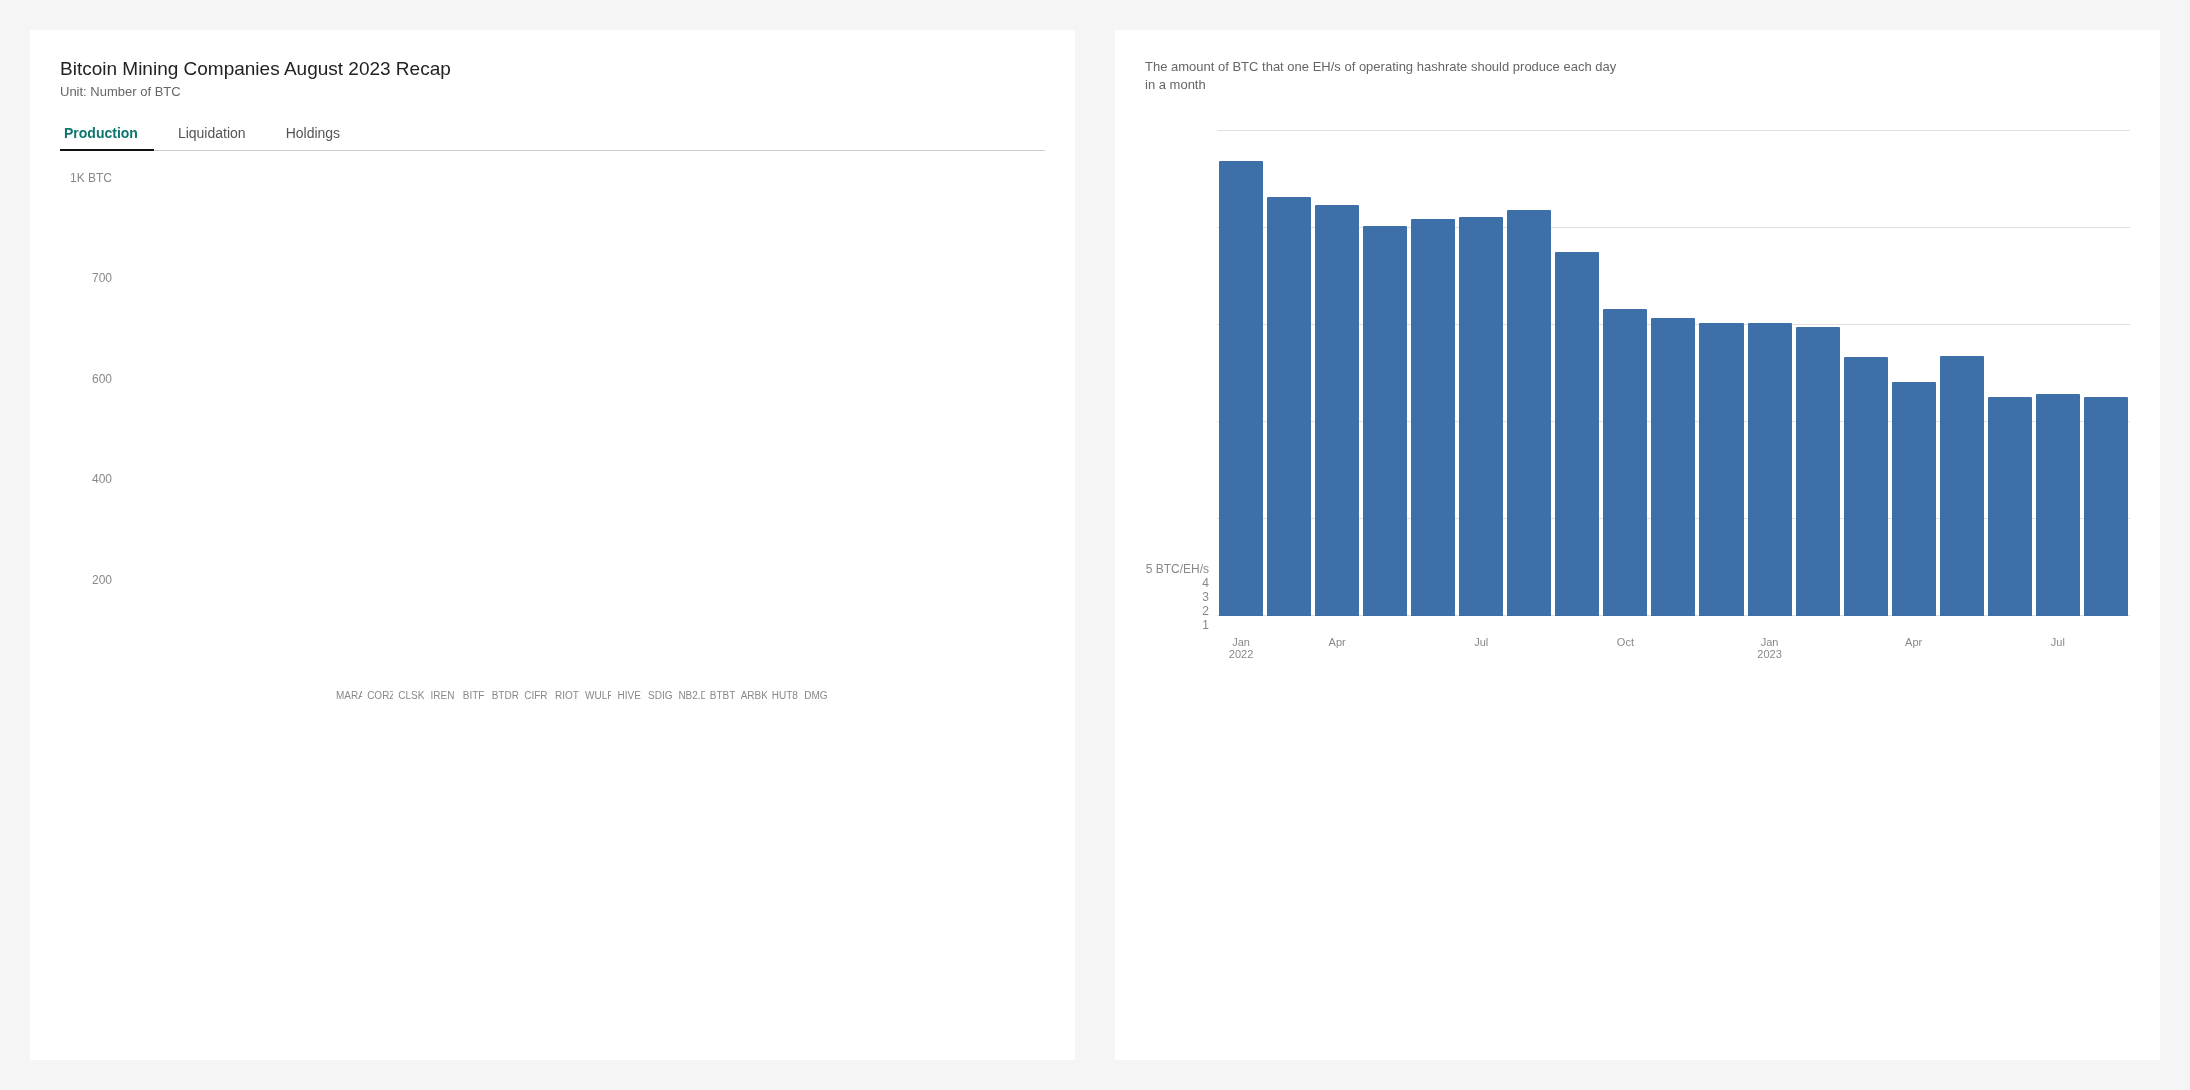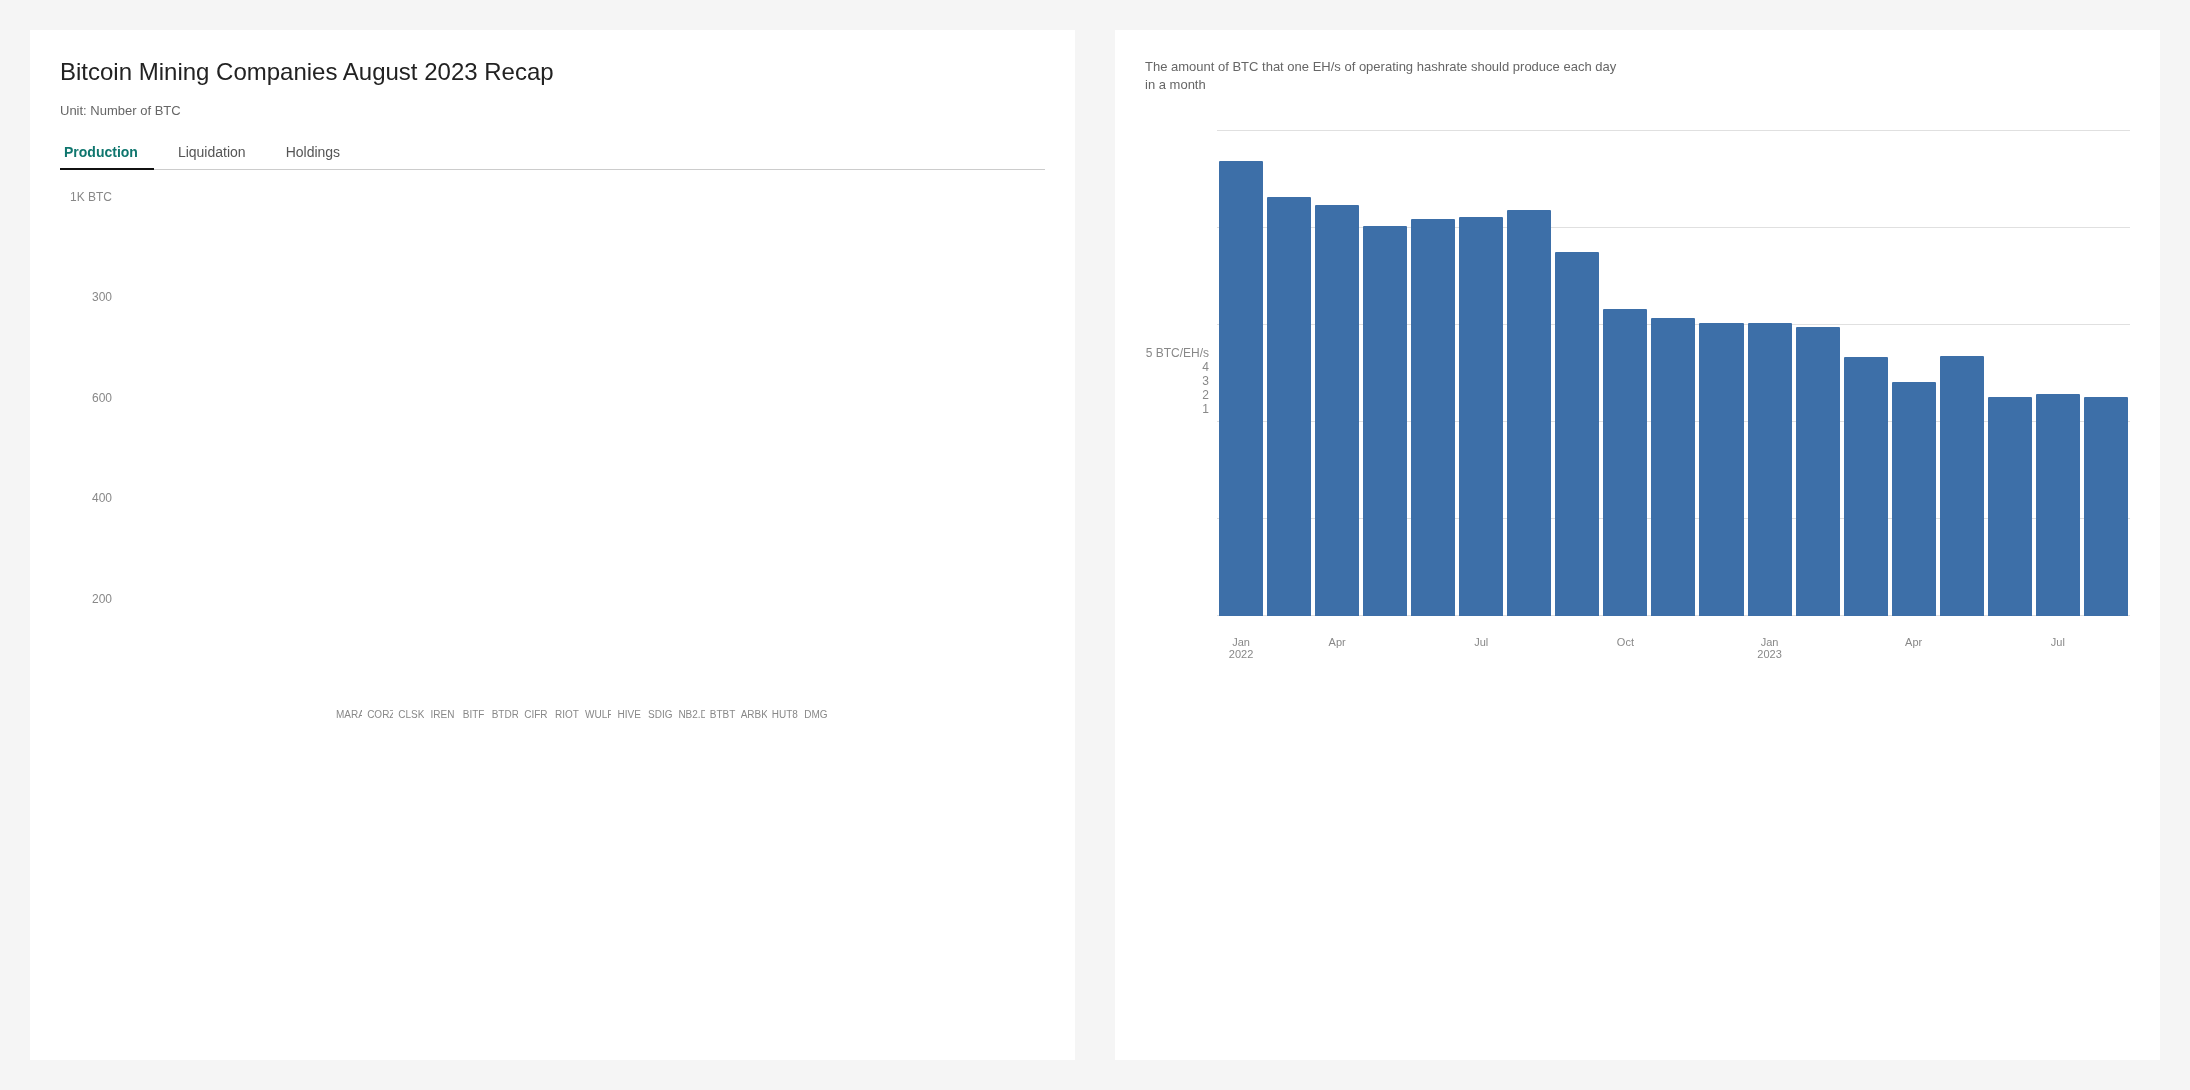--- a/index.html
+++ b/index.html
@@ -12,24 +12,24 @@
       padding: 30px;
       gap: 40px;
       min-height: 100vh;
     }
     .panel {
       background: #fff;
       padding: 28px 30px;
       flex: 1;
     }
     .panel-title {
-      font-size: 24px;
+      font-size: 19px;
       font-weight: 400;
       color: #222;
-      margin-bottom: 17px;
+      margin-bottom: 4px;
     }
     .panel-subtitle {
       font-size: 13px;
       color: #666;
       margin-bottom: 18px;
     }
     
     .tabs {
       display: flex;
       gap: 0;
@@ -125,21 +125,21 @@
       white-space: nowrap;
     }
     
     .right-chart-area {
       display: flex;
       height: 530px;
     }
     .right-y-axis {
       display: flex;
       flex-direction: column;
-      justify-content: center;
+      justify-content: flex-end;
       align-items: flex-end;
       padding-right: 8px;
       padding-bottom: 28px;
       font-size: 12px;
       color: #888;
       width: 72px;
       flex-shrink: 0;
     }
     .right-chart-body {
       flex: 1;
@@ -191,21 +191,21 @@
 
   <div class="tabs" id="left-tabs">
       <div class="tab active">Production</div>
       <div class="tab">Liquidation</div>
       <div class="tab">Holdings</div>
     </div>
 
   <div class="chart-area">
     <div class="y-axis" id="left-y-axis">
         <div>1K BTC</div>
-        <div>300</div>
+        <div>700</div>
         <div>600</div>
         <div>400</div>
         <div>200</div>
         <div></div>
       </div>
     <div class="chart-body">
       <div class="bars-and-grid">
         <div class="grid-lines" id="left-grid-lines">
             <div class="grid-line"></div>
             <div class="grid-line"></div>

